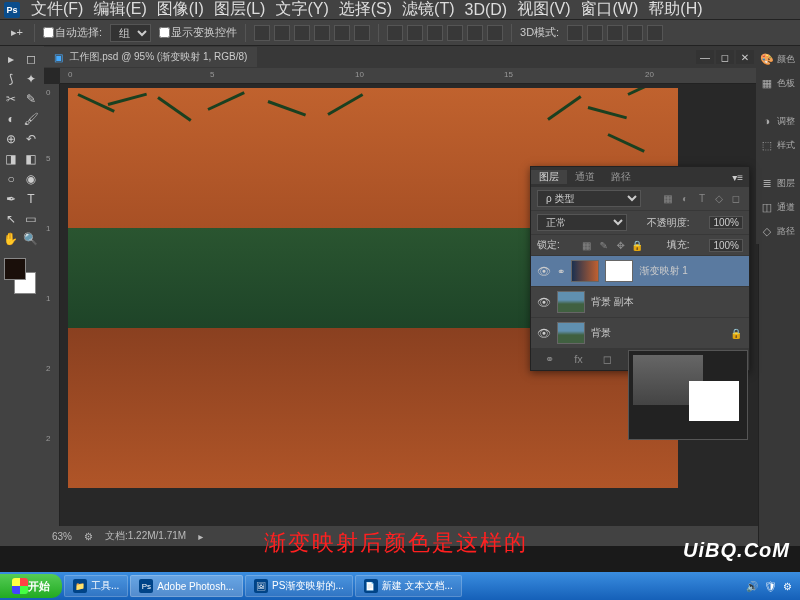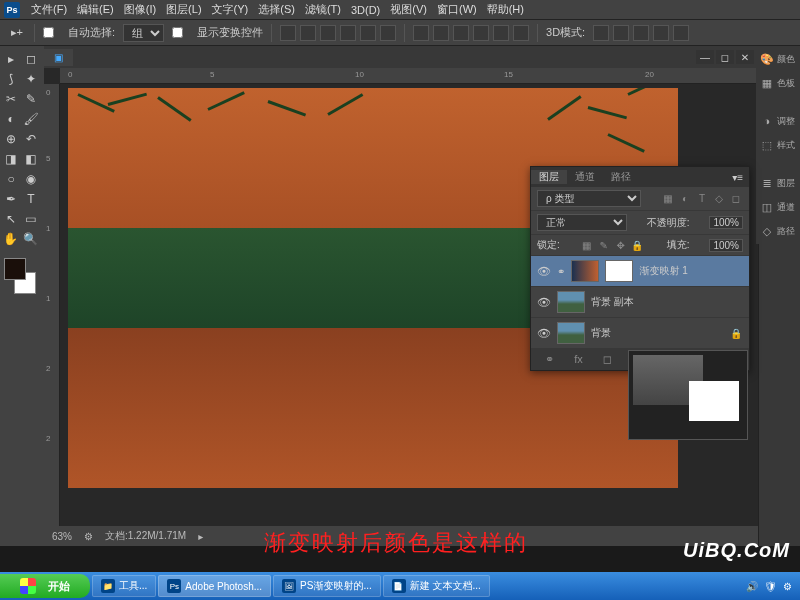--- a/index.html
+++ b/index.html
@@ -1,24 +1,24 @@
 <!DOCTYPE html>
 <html><head>
 <meta charset="utf-8">
 <style>
 *{margin:0;padding:0;box-sizing:border-box;font-family:"Microsoft YaHei",sans-serif}
 body{background:#1a1a1a;width:800px;height:600px;overflow:hidden;position:relative;color:#ccc;font-size:11px}
 .menubar{background:#424242;height:20px;display:flex;align-items:center;padding:0 4px;border-bottom:1px solid #222}
 .ps-logo{width:16px;height:16px;background:#0a4d8c;border-radius:2px;color:#fff;font-size:9px;font-weight:bold;display:flex;align-items:center;justify-content:center;margin-right:6px}
-.menu-item{padding:0 5px;font-size:11px;color:#ddd;cursor:pointer}
+.menu-item{padding:0 5px;font-size:16px;color:#ddd;cursor:pointer}
 .top-watermark{position:absolute;right:8px;top:2px;font-size:10px;color:#888}
 .top-watermark b{color:#aaa;letter-spacing:1px}
 .optbar{background:#424242;height:26px;display:flex;align-items:center;padding:0 8px;gap:8px;border-bottom:1px solid #222}
 .opt-icon{width:18px;height:18px;display:flex;align-items:center;justify-content:center;font-size:11px;color:#ccc}
-.opt-check{display:flex;align-items:center;gap:14px;font-size:11px}
+.opt-check{display:flex;align-items:center;gap:1px;font-size:11px}
 .opt-check input{width:11px;height:11px}
 .opt-select{background:#333;border:1px solid #555;color:#ccc;font-size:11px;padding:1px 4px}
 .sep{width:1px;height:18px;background:#555}
 .opt-group{display:flex;gap:4px}
 .opt-small{width:16px;height:16px;background:#383838;border:1px solid #555}
 .workspace{display:flex;height:500px;background:#2a2a2a}
 .toolbox{width:44px;background:#424242;padding:4px 2px;display:flex;flex-direction:column;gap:2px}
 .tool-row{display:flex;gap:2px}
 .tool{width:18px;height:18px;display:flex;align-items:center;justify-content:center;font-size:12px;color:#ccc;cursor:pointer}
 .colors{margin-top:8px;position:relative;width:36px;height:36px}
@@ -66,21 +66,21 @@
 .thumb.grad{background:linear-gradient(90deg,#1a3050,#c06030)}
 .thumb.white{background:#fff}
 .thumb.img{background:linear-gradient(180deg,#6090b0 40%,#406040 60%)}
 .lp-bottom{display:flex;justify-content:space-around;padding:4px;background:#383838;font-size:11px;color:#888}
 .nav-thumb{position:absolute;right:52px;top:350px;width:120px;height:90px;background:#222;border:1px solid #555}
 .nav-thumb .nimg{width:70px;height:50px;background:linear-gradient(#666,#444);margin:4px}
 .nav-thumb .nwht{position:absolute;right:8px;top:30px;width:50px;height:40px;background:#fff}
 .caption{position:absolute;bottom:42px;left:0;right:8px;text-align:center;font-size:22px;color:#ff2020;font-weight:400;letter-spacing:2px}
 .bq-watermark{position:absolute;right:10px;bottom:38px;font-size:20px;color:#fff;font-weight:bold;font-style:italic;letter-spacing:1px}
 .taskbar{position:absolute;bottom:0;left:0;right:0;height:28px;background:linear-gradient(180deg,#3a8de0,#1560b8);display:flex;align-items:center;font-size:11px;color:#fff}
-.start{background:linear-gradient(180deg,#5c5,#2a2);padding:4px 20px;border-radius:0 10px 10px 0;display:flex;align-items:center;gap:12px;font-weight:bold}
+.start{background:linear-gradient(180deg,#5c5,#2a2);padding:4px 12px;border-radius:0 10px 10px 0;display:flex;align-items:center;gap:0;font-weight:bold}
 .start-logo{width:16px;height:16px;background:conic-gradient(#f44 0 25%,#4f4 25% 50%,#44f 50% 75%,#ff4 75%);border-radius:3px}
 .tb-item{padding:3px 8px;margin-left:2px;background:rgba(255,255,255,.1);border:1px solid rgba(255,255,255,.2);border-radius:2px;display:flex;align-items:center;gap:4px;font-size:10px}
 .tb-item.active{background:rgba(255,255,255,.25)}
 .tb-ico{width:14px;height:14px;background:#048;border-radius:2px;font-size:8px;display:flex;align-items:center;justify-content:center}
 .tray{margin-left:auto;padding:0 8px;display:flex;align-items:center;gap:6px;font-size:10px}
 </style>
 </head>
 <body>
 
 <div class="menubar">
@@ -184,20 +184,21 @@
     <div class="colors">
       <div class="bg-color"></div>
       <div class="fg-color"></div>
     </div>
   </div>
 
   <div class="doc-area">
     <div class="doc-tabs">
       <div class="doc-tab">
           <span style="color:#4af">▣</span>
+          <span>工作图.psd @ 95% (渐变映射 1, RGB/8)</span>
         </div>
       <div class="doc-win-ctrl">
         <span>—</span>
         <span>◻</span>
         <span>✕</span>
       </div>
     </div>
     <div class="ruler-h">
       <span style="left:8px">0</span>
         <span style="left:150px">5</span>

